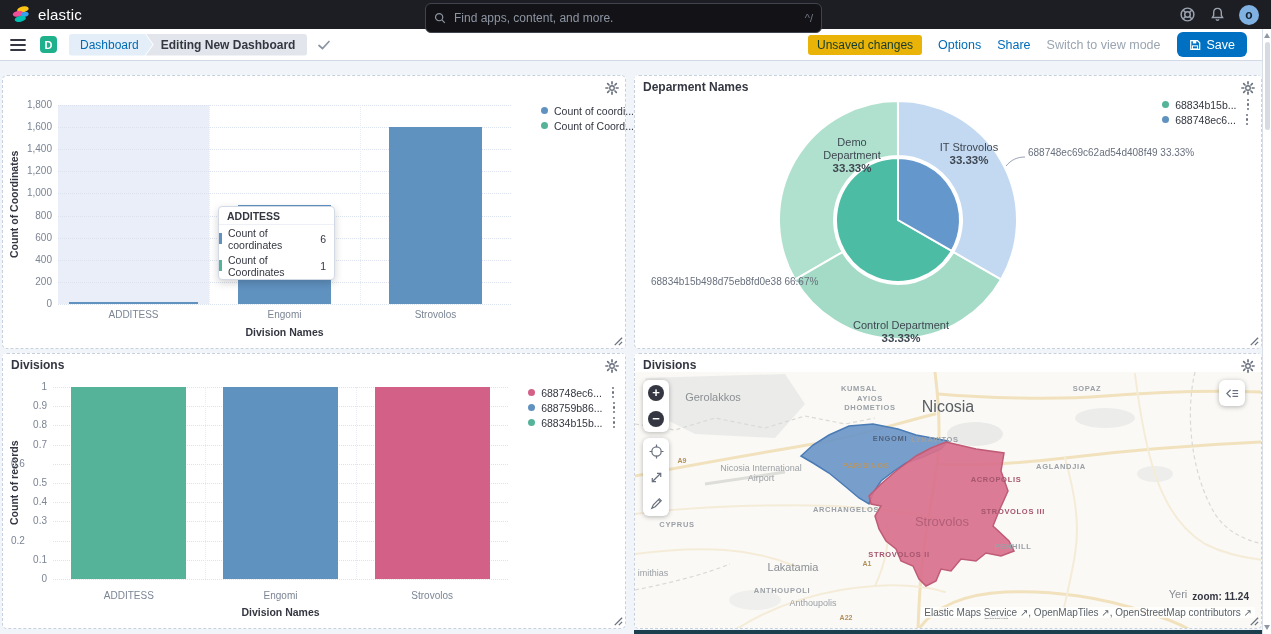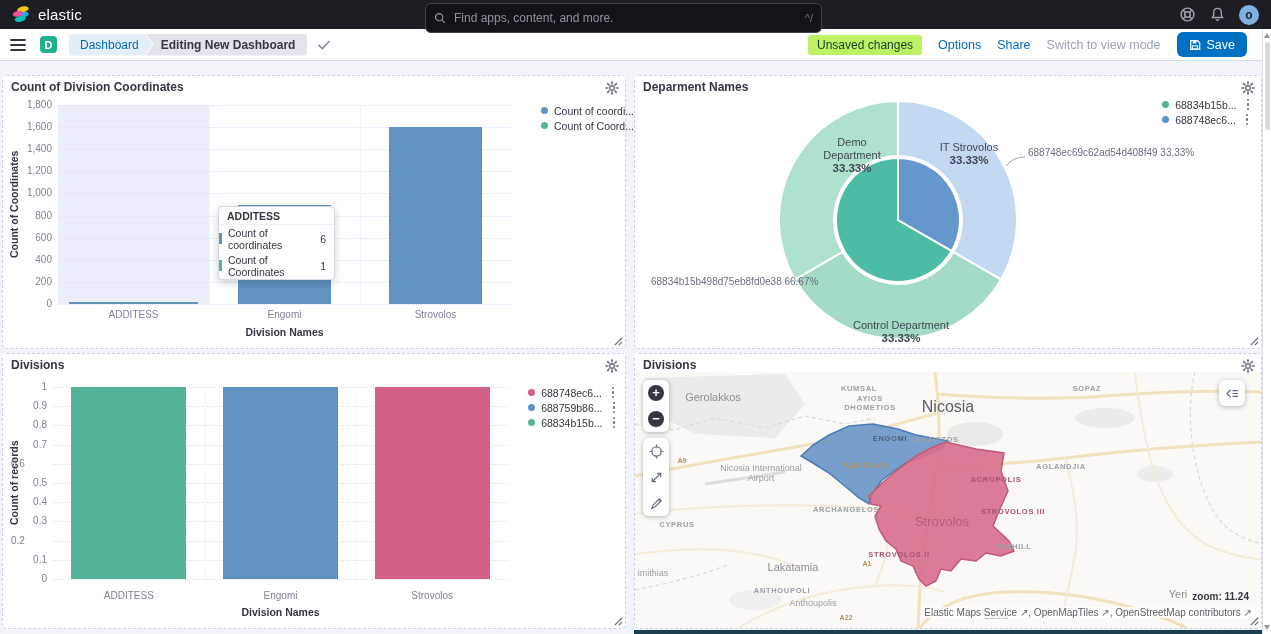--- a/index.html
+++ b/index.html
@@ -15,21 +15,21 @@
   .kbd-hint{color:#6d7583;font-size:11px;}
   .hdr-right{margin-left:auto;display:flex;align-items:center;gap:13px;padding-right:12px;}
   .avatar{width:20px;height:20px;border-radius:50%;background:#7FB1E2;color:#16202C;font-size:12px;font-weight:700;display:flex;align-items:center;justify-content:center;}
 
   
   .nav{position:absolute;top:29px;left:0;right:0;height:32px;background:#fff;border-bottom:1px solid #D3DAE6;display:flex;align-items:center;padding:0 10px;z-index:35;}
   .space-badge{width:17px;height:17px;border-radius:4px;background:#1FB08C;color:#fff;font-size:11px;font-weight:700;display:flex;align-items:center;justify-content:center;margin:0 12px 0 14px;}
   .crumb1{background:#E3EEF9;color:#006BB4;font-size:12px;padding:4px 14px 4px 11px;clip-path:polygon(0 0,calc(100% - 8px) 0,100% 50%,calc(100% - 8px) 100%,0 100%);border-radius:3px 0 0 3px;}
   .crumb2{background:#E2E6EC;color:#343741;font-size:12px;font-weight:600;padding:4px 12px 4px 15px;margin-left:-7px;clip-path:polygon(0 0,100% 0,100% 100%,0 100%,8px 50%);border-radius:0 3px 3px 0;}
   .nav-right{margin-left:auto;display:flex;align-items:center;gap:16px;padding-right:14px;}
-  .badge-unsaved{background:#bef264;color:#123b30;font-size:12px;padding:3px 9px;border-radius:3px;}
+  .badge-unsaved{background:#eab308;color:#123b30;font-size:12px;padding:3px 9px;border-radius:3px;}
   .nav-link{color:#006BB8;font-size:12.5px;cursor:pointer;}
   .nav-link.disabled{color:#9AA5B1;}
   .btn-save{background:#0071C2;color:#ffffff;font-size:12.5px;border:none;border-radius:6px;height:25px;padding:0 12px;display:flex;align-items:center;gap:6px;cursor:pointer;font-family:inherit;}
 
   
   .dash{position:absolute;top:61px;left:0;right:0;bottom:0;background:#F1F4F8;}
   .panel{position:absolute;background:#fff;border:1px dashed #C6D0DE;border-radius:5px;}
   .p-title{position:absolute;top:0;left:0;right:0;height:18px;font-size:12px;font-weight:700;color:#343741;padding:4px 8px 0 8px;background:#fff;z-index:8;}
   .gear{position:absolute;top:5px;right:6px;width:14px;height:14px;z-index:12;cursor:pointer;}
   .rsz{position:absolute;right:2px;bottom:2px;width:11px;height:11px;z-index:12;}
@@ -154,21 +154,20 @@
         <rect x="4" y="8" width="6" height="3.6" fill="none" stroke="#fff" stroke-width="1.2"></rect>
       </svg>
       <span>Save</span>
     </button>
   </div>
 </div>
 
 <div class="dash">
 
   <div class="panel" id="panel-coords" style="left:2px;top:14px;width:624px;height:274px;">
-    <div class="p-title">Count of Division Coordinates</div>
     <svg class="gear" viewBox="0 0 16 16">
       <circle cx="8" cy="8" r="2.6" fill="none" stroke="#69707D" stroke-width="1.5"></circle>
       <g stroke="#69707D" stroke-width="1.9" stroke-linecap="round">
         <line x1="8" y1="1" x2="8" y2="3.2"></line>
           <line x1="8" y1="12.8" x2="8" y2="15"></line>
         <line x1="1" y1="8" x2="3.2" y2="8"></line>
           <line x1="12.8" y1="8" x2="15" y2="8"></line>
         <line x1="3.05" y1="3.05" x2="4.6" y2="4.6"></line>
           <line x1="11.4" y1="11.4" x2="12.95" y2="12.95"></line>
         <line x1="3.05" y1="12.95" x2="4.6" y2="11.4"></line>

